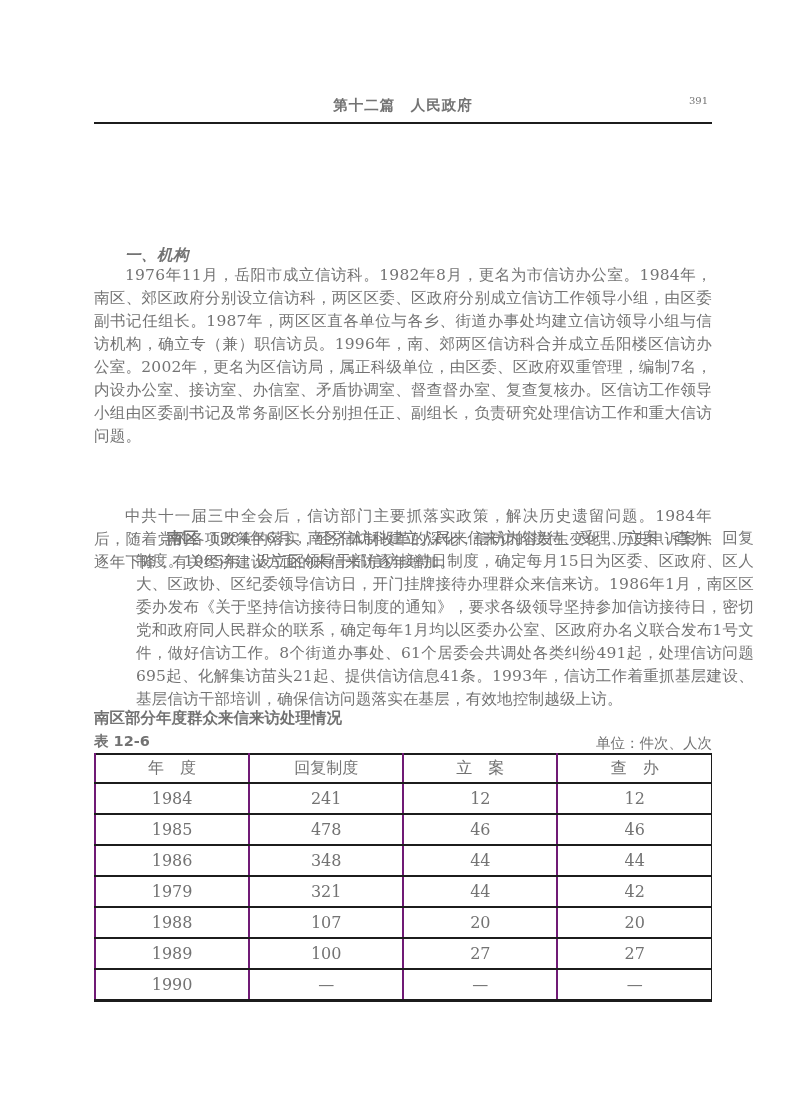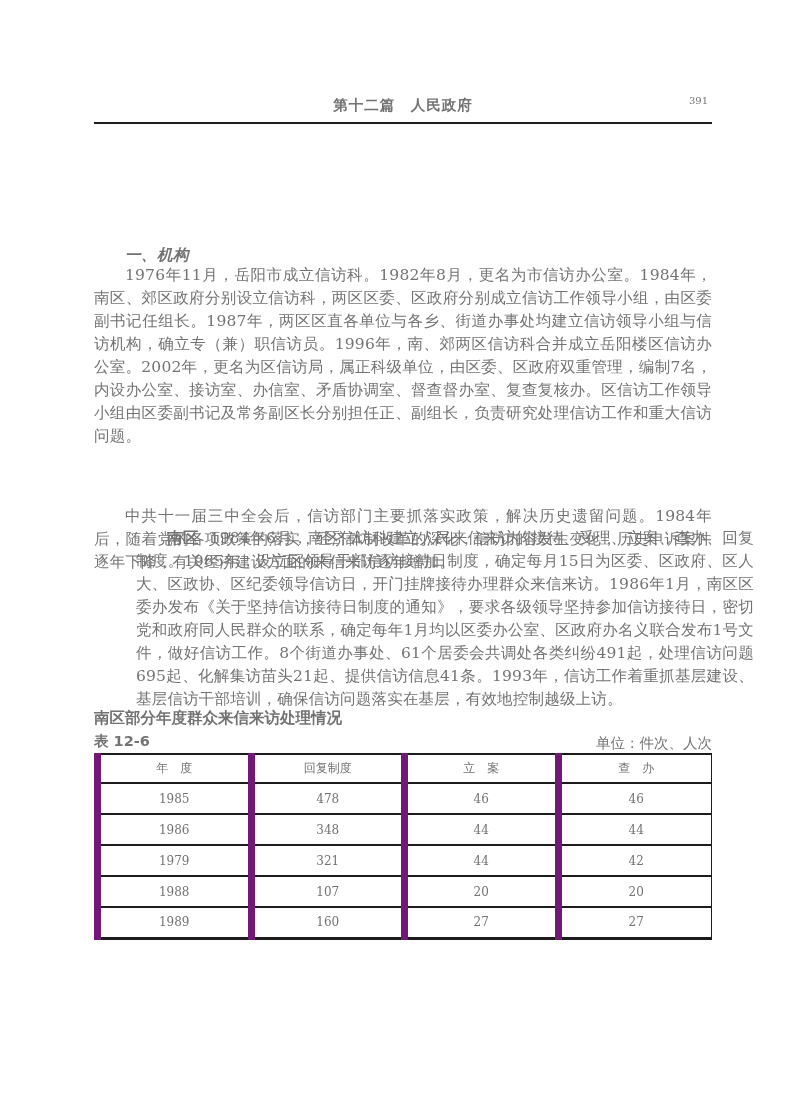--- a/index.html
+++ b/index.html
@@ -95,27 +95,27 @@
   .data-table-wrap { top: 753px; }
   table.data-table {
     width: 100%;
     border-collapse: collapse;
     border-top: 2px solid #1c1c1c;
     border-bottom: 3px solid #1c1c1c;
     border-left: 1px solid #1c1c1c;
     border-right: 1px solid #1c1c1c;
   }
   table.data-table th, table.data-table td {
-    border-left: 7px solid #701a75;
+    border-left: 2px solid #701a75;
     border-right: 1px solid #1c1c1c;
     border-bottom: 2px solid #1c1c1c;
     text-align: center;
     vertical-align: middle;
     font-weight: normal;
-    font-size: 12px;
+    font-size: 16px;
     width: 25%;
   }
   table.data-table th { height: 29px; }
   table.data-table td { height: 31px; }
   table.data-table tr:last-child td { border-bottom: none; }
 </style>
 </head>
 <body>
 
 <div class="page">
@@ -147,20 +147,26 @@
       <thead>
         <tr>
           <th>年　度</th>
           <th>回复制度</th>
           <th>立　案</th>
           <th>查　办</th>
         </tr>
       </thead>
       <tbody>
         <tr>
+          <td>1984</td>
+          <td>241</td>
+          <td>12</td>
+          <td>12</td>
+        </tr>
+        <tr>
           <td>1985</td>
           <td>478</td>
           <td>46</td>
           <td>46</td>
         </tr>
         <tr>
           <td>1986</td>
           <td>348</td>
           <td>44</td>
           <td>44</td>
@@ -172,21 +178,27 @@
           <td>42</td>
         </tr>
         <tr>
           <td>1988</td>
           <td>107</td>
           <td>20</td>
           <td>20</td>
         </tr>
         <tr>
           <td>1989</td>
-          <td>160</td>
+          <td>100</td>
           <td>27</td>
           <td>27</td>
+        </tr>
+        <tr>
+          <td>1990</td>
+          <td>—</td>
+          <td>—</td>
+          <td>—</td>
         </tr>
       </tbody>
     </table>
   </div>
 
 </div>
 
 </body></html>

